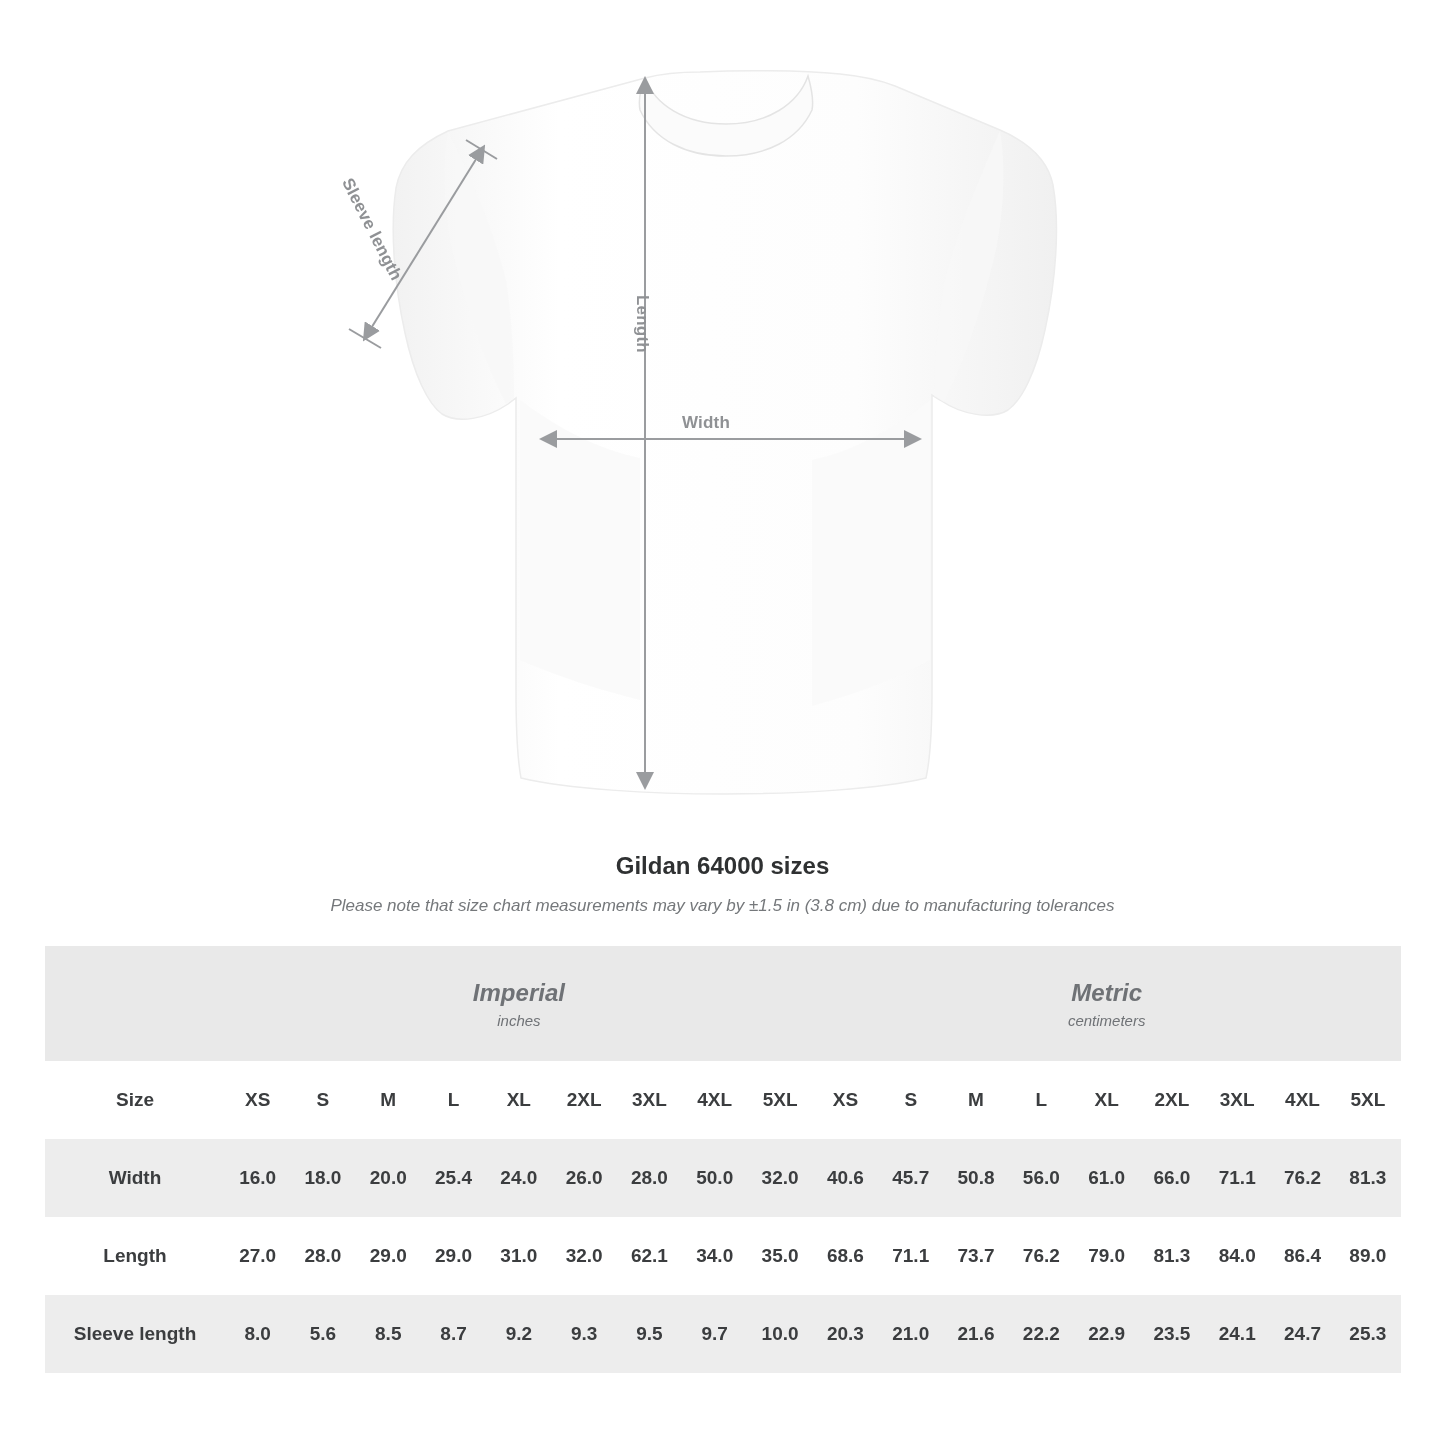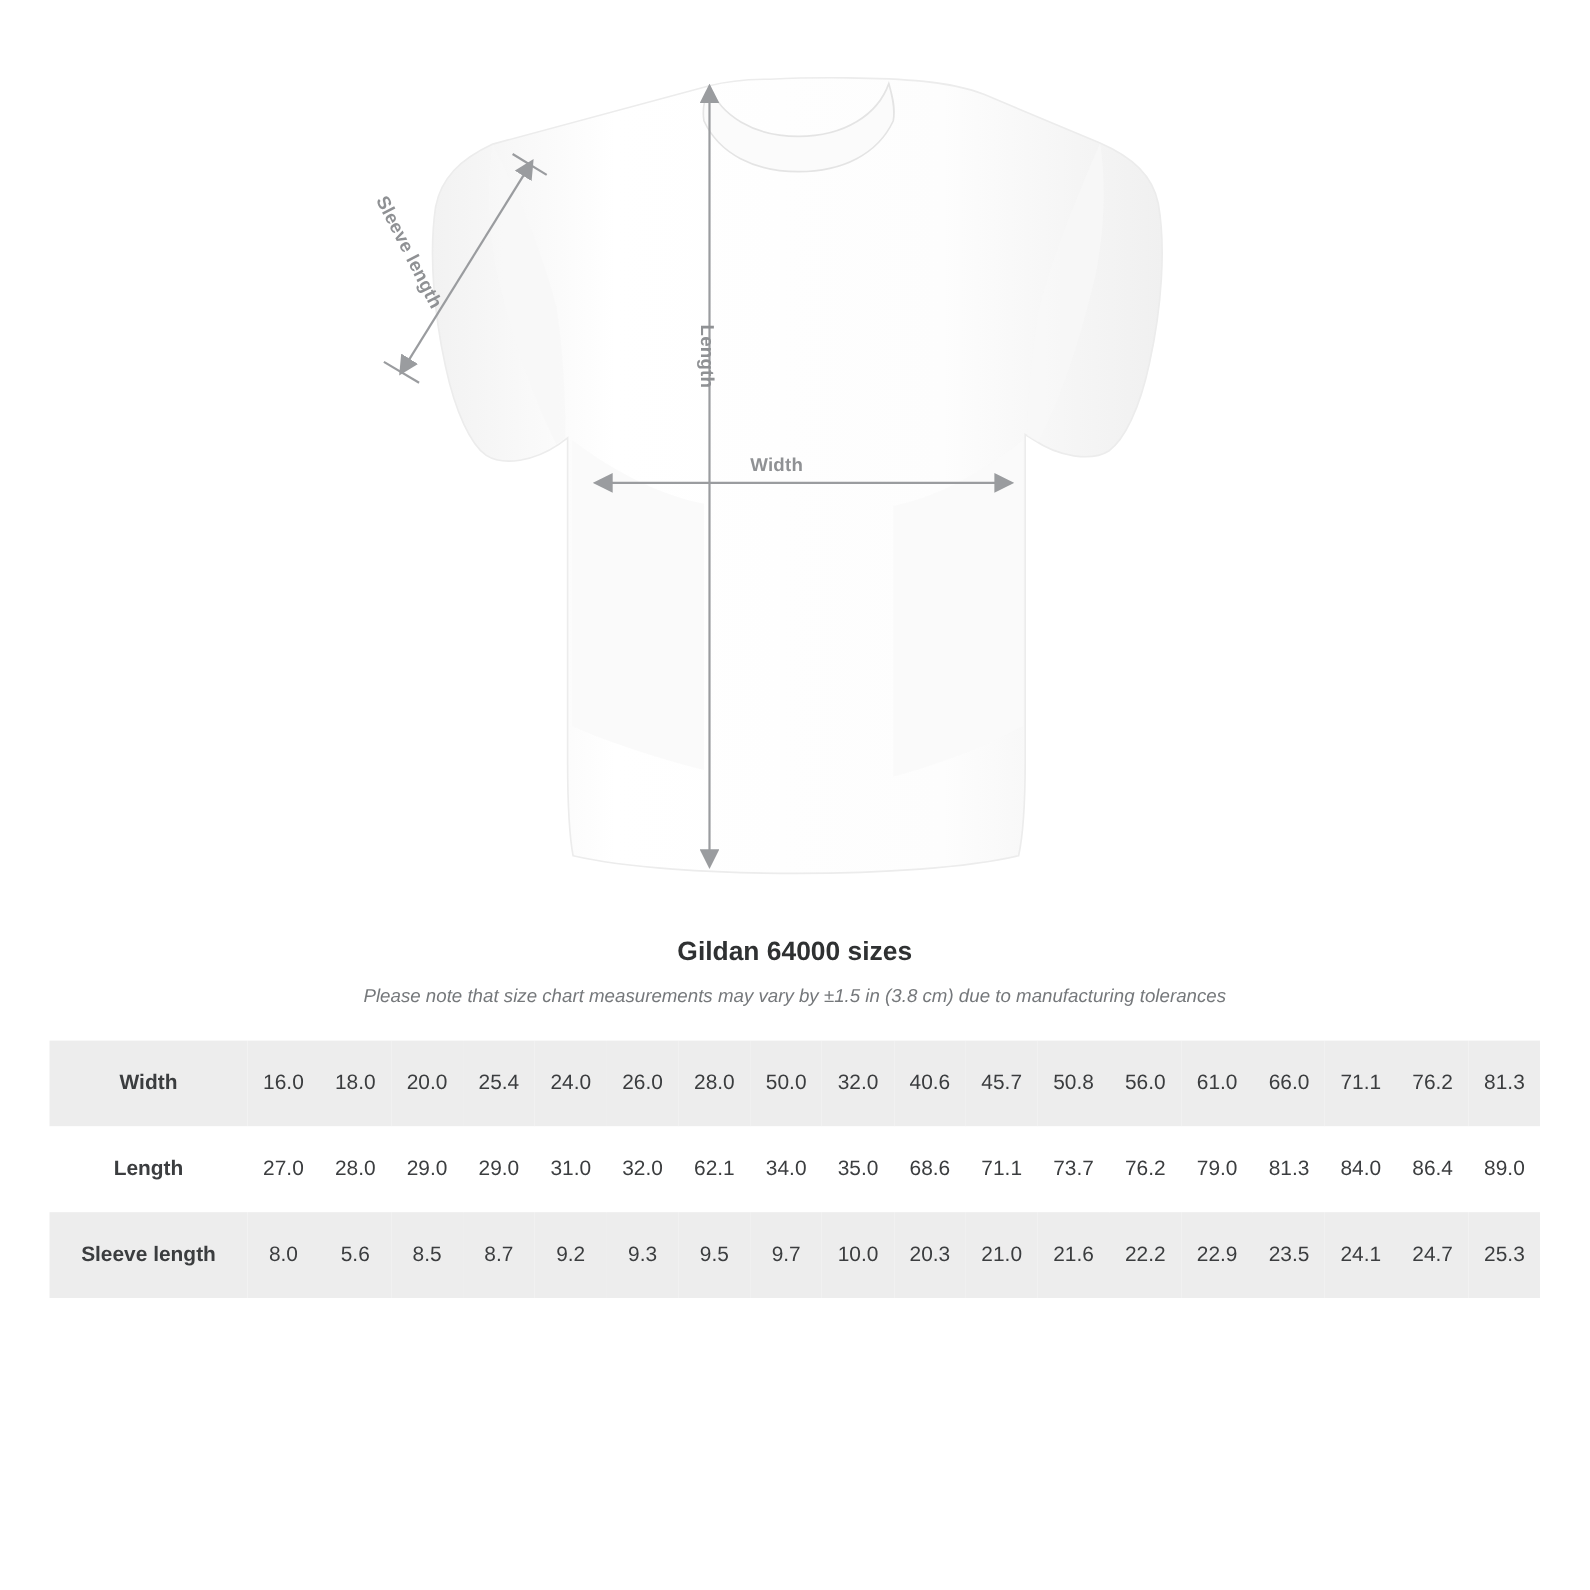--- a/index.html
+++ b/index.html
@@ -115,20 +115,21 @@
     color: #3b3d3f;
   }
   .head-row td.rowlabel {
     font-size: 19px;
   }
 
   .data-row td {
     height: 78px;
     font-size: 19px;
     color: #3b3d3f;
+    font-weight: bold;
   }
   .data-row.shade td { background: #ededed; }
   .data-row.plain td { background: #ffffff; }
   .data-row td.rowlabel { font-weight: bold; }
 
   td.rowlabel { width: 180px; }
   td.cell { width: 65.3px; }
 </style>
 </head>
 <body>
@@ -205,21 +206,53 @@
     <p class="chart-note">Please note that size chart measurements may vary by ±1.5 in (3.8 cm) due to manufacturing tolerances</p>
   </div>
 
   <div class="table-wrap">
     <table class="size-table">
       <colgroup>
         <col style="width:180px">
         <col span="18" style="width:65.3px">
       </colgroup>
       <tbody>
-
+        <tr class="unit-header-row">
+          <td></td>
+          <td colspan="9">
+            <div class="unit-name">Imperial</div>
+            <div class="unit-sub">inches</div>
+          </td>
+          <td colspan="9">
+            <div class="unit-name">Metric</div>
+            <div class="unit-sub">centimeters</div>
+          </td>
+        </tr>
+
+        <tr class="head-row">
+          <td class="rowlabel">Size</td>
+          <td class="cell">XS</td>
+          <td class="cell">S</td>
+          <td class="cell">M</td>
+          <td class="cell">L</td>
+          <td class="cell">XL</td>
+          <td class="cell">2XL</td>
+          <td class="cell">3XL</td>
+          <td class="cell">4XL</td>
+          <td class="cell">5XL</td>
+          <td class="cell">XS</td>
+          <td class="cell">S</td>
+          <td class="cell">M</td>
+          <td class="cell">L</td>
+          <td class="cell">XL</td>
+          <td class="cell">2XL</td>
+          <td class="cell">3XL</td>
+          <td class="cell">4XL</td>
+          <td class="cell">5XL</td>
+        </tr>
 
         <tr class="data-row shade">
           <td class="rowlabel">Width</td>
           <td class="cell">16.0</td>
           <td class="cell">18.0</td>
           <td class="cell">20.0</td>
           <td class="cell">25.4</td>
           <td class="cell">24.0</td>
           <td class="cell">26.0</td>
           <td class="cell">28.0</td>

